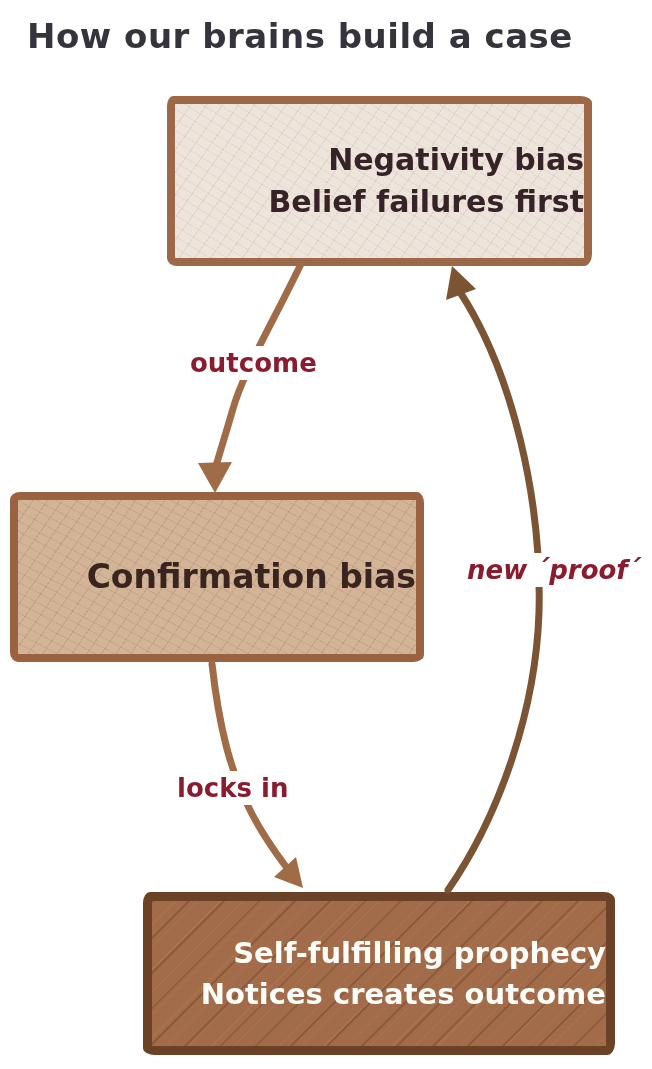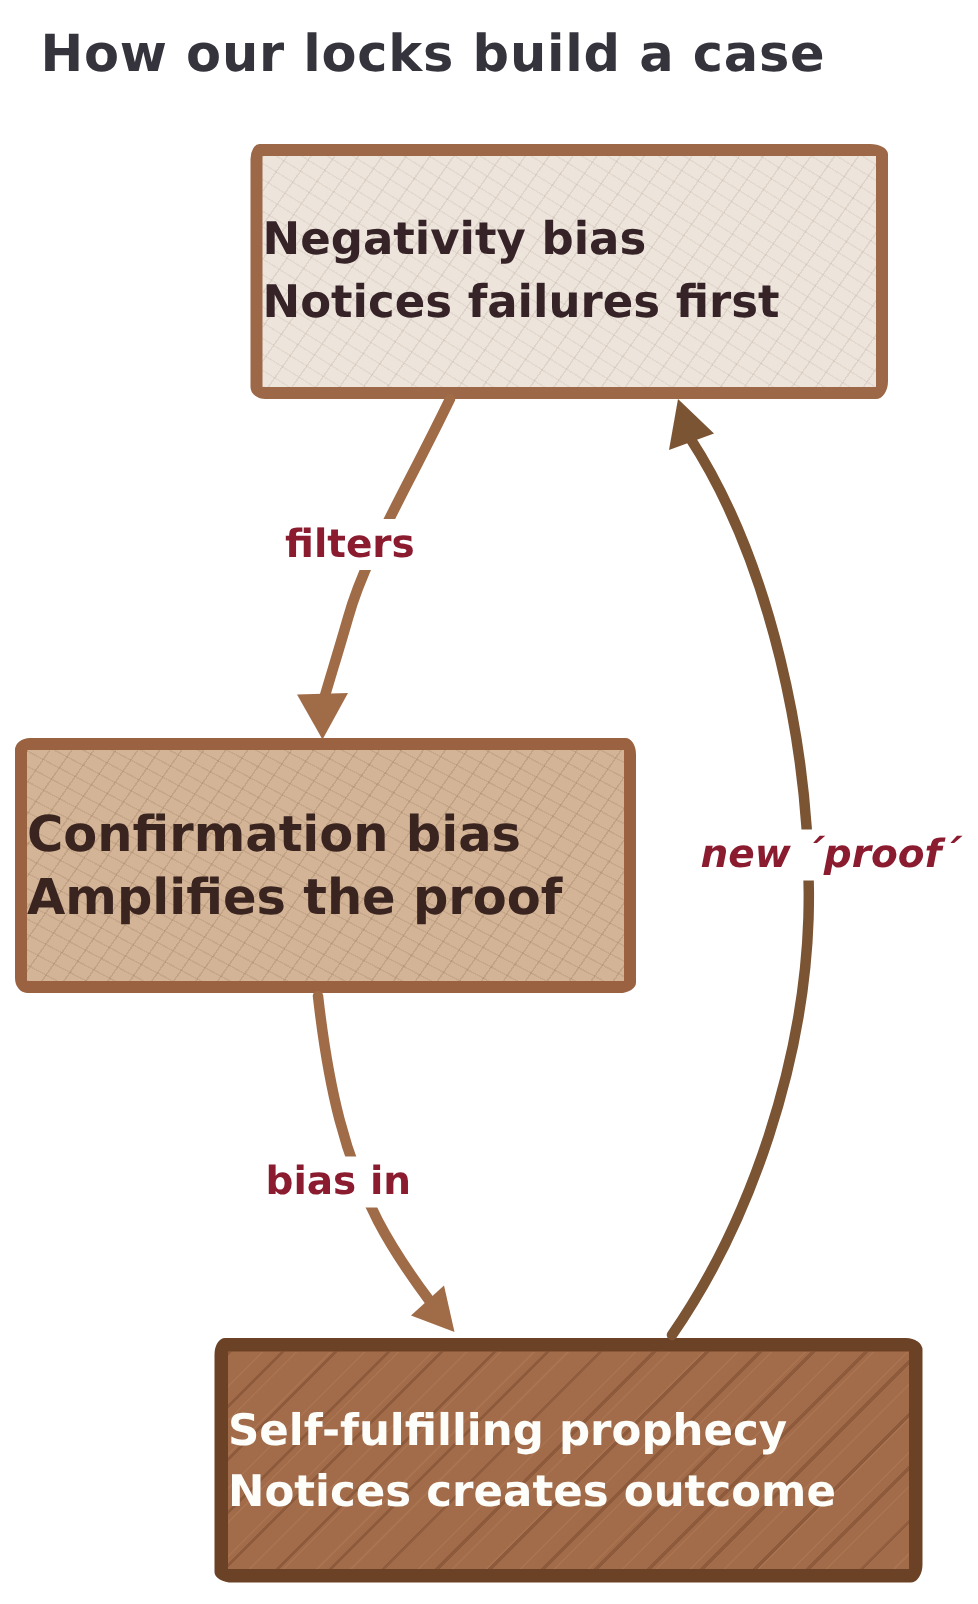--- a/index.html
+++ b/index.html
@@ -7,21 +7,21 @@
     width:652px;height:1069px;position:relative;overflow:hidden;
     background:#ffffff;
     font-family:"DejaVu Sans","Liberation Sans",sans-serif;
   }
   .title{
     position:absolute;left:27px;top:16px;width:600px;
     font-size:34px;font-weight:800;color:#35343C;letter-spacing:.5px;
   }
   .node{
     position:absolute;display:flex;flex-direction:column;justify-content:center;
-    align-items:flex-start;text-align:center;box-sizing:border-box;
+    align-items:flex-end;text-align:center;box-sizing:border-box;
     font-weight:700;line-height:42px;
   }
   .node .l1,.node .l2{white-space:nowrap;}
   #node-negativity{
     left:167px;top:96px;width:425px;height:170px;
     background-color:#EDE5DC;
     background-image:
       repeating-linear-gradient(125deg, rgba(146,115,96,.14) 0 1px, transparent 1px 13px),
       repeating-linear-gradient(32deg, rgba(146,115,96,.10) 0 1px, transparent 1px 9px);
     border:8px solid #9D6847;
@@ -58,44 +58,43 @@
     position:absolute;background:#ffffff;padding:2px 7px;
     color:#8B1C30;font-size:26px;font-weight:700;white-space:nowrap;
   }
   #label-filters{left:183px;top:346px;}
   #label-locks-in{left:170px;top:771px;}
   #label-new-proof{left:460px;top:553px;font-style:italic;}
 </style>
 </head>
 <body>
 
-<div class="title">How our locks build a case</div>
+<div class="title">How our brains build a case</div>
 
 <div class="node" id="node-negativity">
   <span class="l1">Negativity bias</span>
-  <span class="l2">Notices failures first</span>
+  <span class="l2">Belief failures first</span>
 </div>
 
 <div class="node" id="node-confirmation">
   <span class="l1">Confirmation bias</span>
-  <span class="l2">Amplifies the proof</span>
 </div>
 
 <div class="node" id="node-prophecy">
   <span class="l1">Self-fulfilling prophecy</span>
   <span class="l2">Notices creates outcome</span>
 </div>
 
 <svg class="edges" width="652" height="1069" viewBox="0 0 652 1069">
 
   <path class="edge-line edge-brown" d="M 300 266 C 270 328, 243 372, 232 412 C 226 433, 220 452, 216 466"></path>
   <polygon class="head-brown" points="215,493 198,463 232,462"></polygon>
 
   <path class="edge-line edge-brown" d="M 212 664 C 219 726, 230 772, 252 814 C 263 835, 275 852, 287 868"></path>
   <polygon class="head-brown" points="303,888 274,877 296,857"></polygon>
 
   <path class="edge-line edge-dark" d="M 448 890 C 502 812, 536 706, 539 612 C 542 498, 512 372, 460 292"></path>
   <polygon class="head-dark" points="452,266 476,289 446,300"></polygon>
 </svg>
 
-<div class="edge-label" id="label-filters">filters</div>
-<div class="edge-label" id="label-locks-in">bias in</div>
+<div class="edge-label" id="label-filters">outcome</div>
+<div class="edge-label" id="label-locks-in">locks in</div>
 <div class="edge-label" id="label-new-proof">new ´proof´</div>
 
 </body></html>

